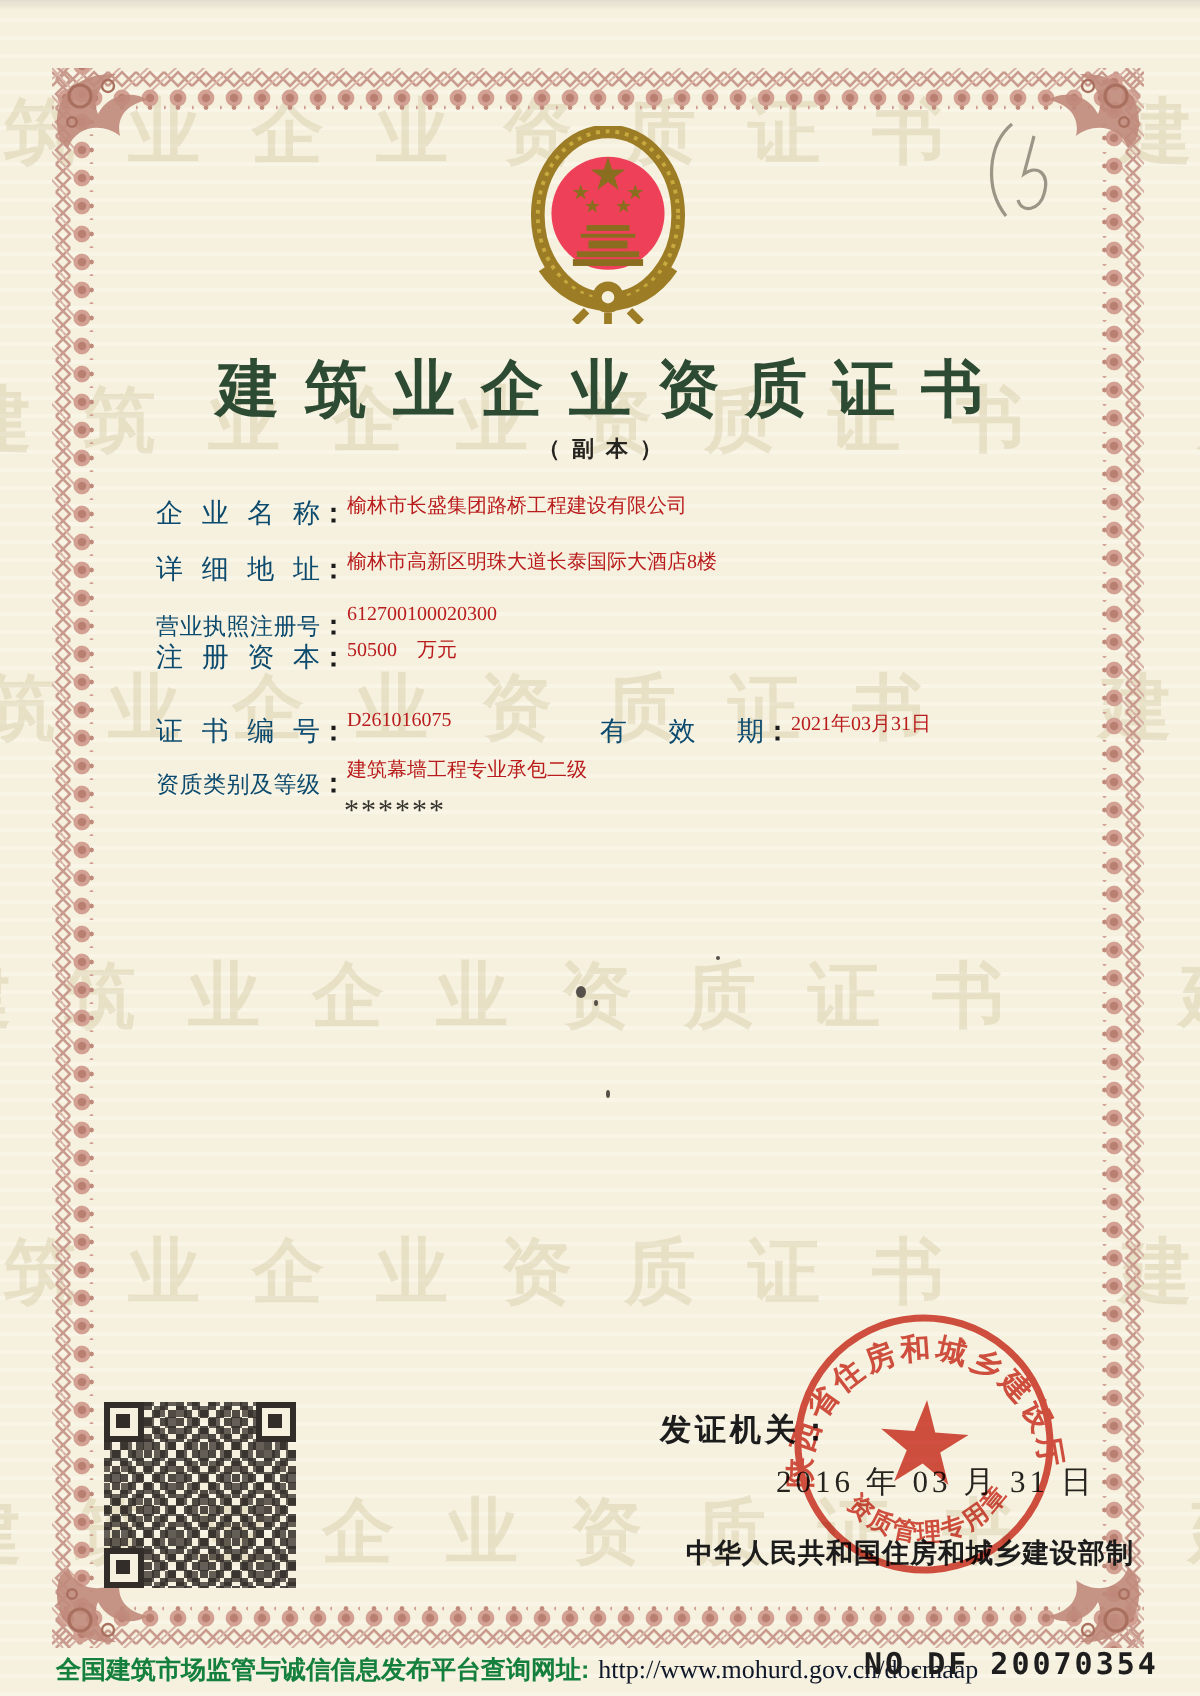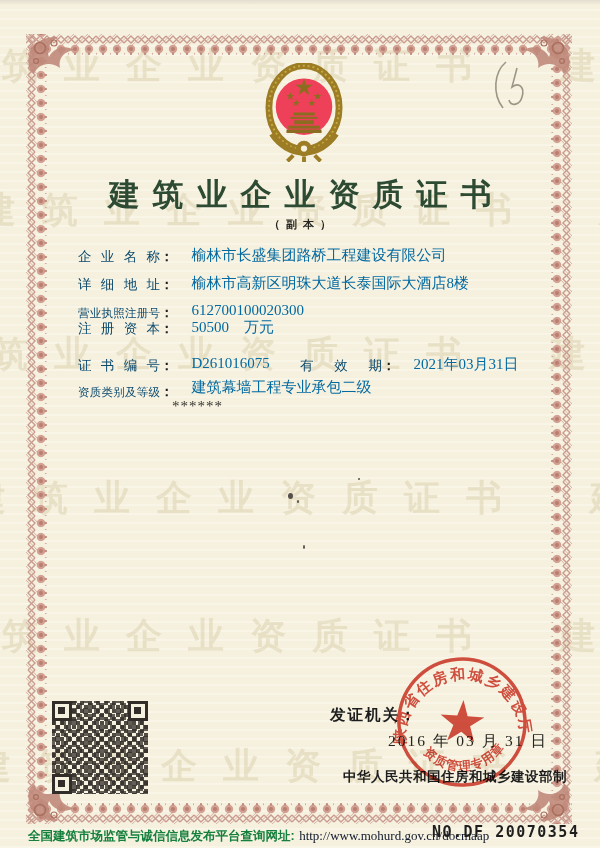--- a/index.html
+++ b/index.html
@@ -27,22 +27,22 @@
     font-size:31px;font-weight:bold;color:#2d4a33;letter-spacing:13px;text-indent:13px;}
   .subtitle{position:absolute;left:0;top:217px;width:600px;text-align:center;z-index:2;
     font-size:11px;font-weight:bold;color:#26241f;letter-spacing:6px;text-indent:6px;}
   
   .fields{position:absolute;left:78px;top:248px;width:480px;z-index:2;color:#1c1c1c;}
   .row{position:absolute;left:0;height:26px;white-space:nowrap;}
   .lbl{display:inline-block;width:82px;text-align:justify;text-align-last:justify;
     font-weight:normal;font-size:13.5px;vertical-align:top;color:#0c4a6e;}
   .lbl.long{font-size:11.5px;padding-top:2px;}
   .colon{font-weight:bold;font-size:13.5px;vertical-align:top;}
-  .val{display:inline-block;margin-left:18px;font-family:"Liberation Serif","DejaVu Serif",serif;
-    font-size:15px;color:#0369a1;vertical-align:top;position:relative;top:-2px;}
+  .val{display:inline-block;margin-left:0;font-family:"Liberation Serif","DejaVu Serif",serif;
+    font-size:10px;color:#b91c1c;vertical-align:top;position:relative;top:-2px;}
   .col2{position:absolute;left:222px;top:0;white-space:nowrap;}
   .val2line{position:absolute;left:94px;top:15px;font-family:"Liberation Serif","DejaVu Serif",serif;
     font-size:15px;letter-spacing:1px;color:#35332e;}
   
   .qr{position:absolute;left:52px;top:701px;width:96px;height:93px;z-index:2;
     background:
       repeating-conic-gradient(rgba(50,45,40,.85) 0% 25%, rgba(0,0,0,0) 0% 50%) 0px 0px/8px 8px,
       repeating-conic-gradient(rgba(0,0,0,0) 0% 25%, rgba(50,45,40,.75) 0% 50%) 3px 2px/11px 11px;
   }
   .finder{position:absolute;width:20px;height:20px;border:3.5px solid #322d28;background:#f6f1de;box-sizing:border-box;}

